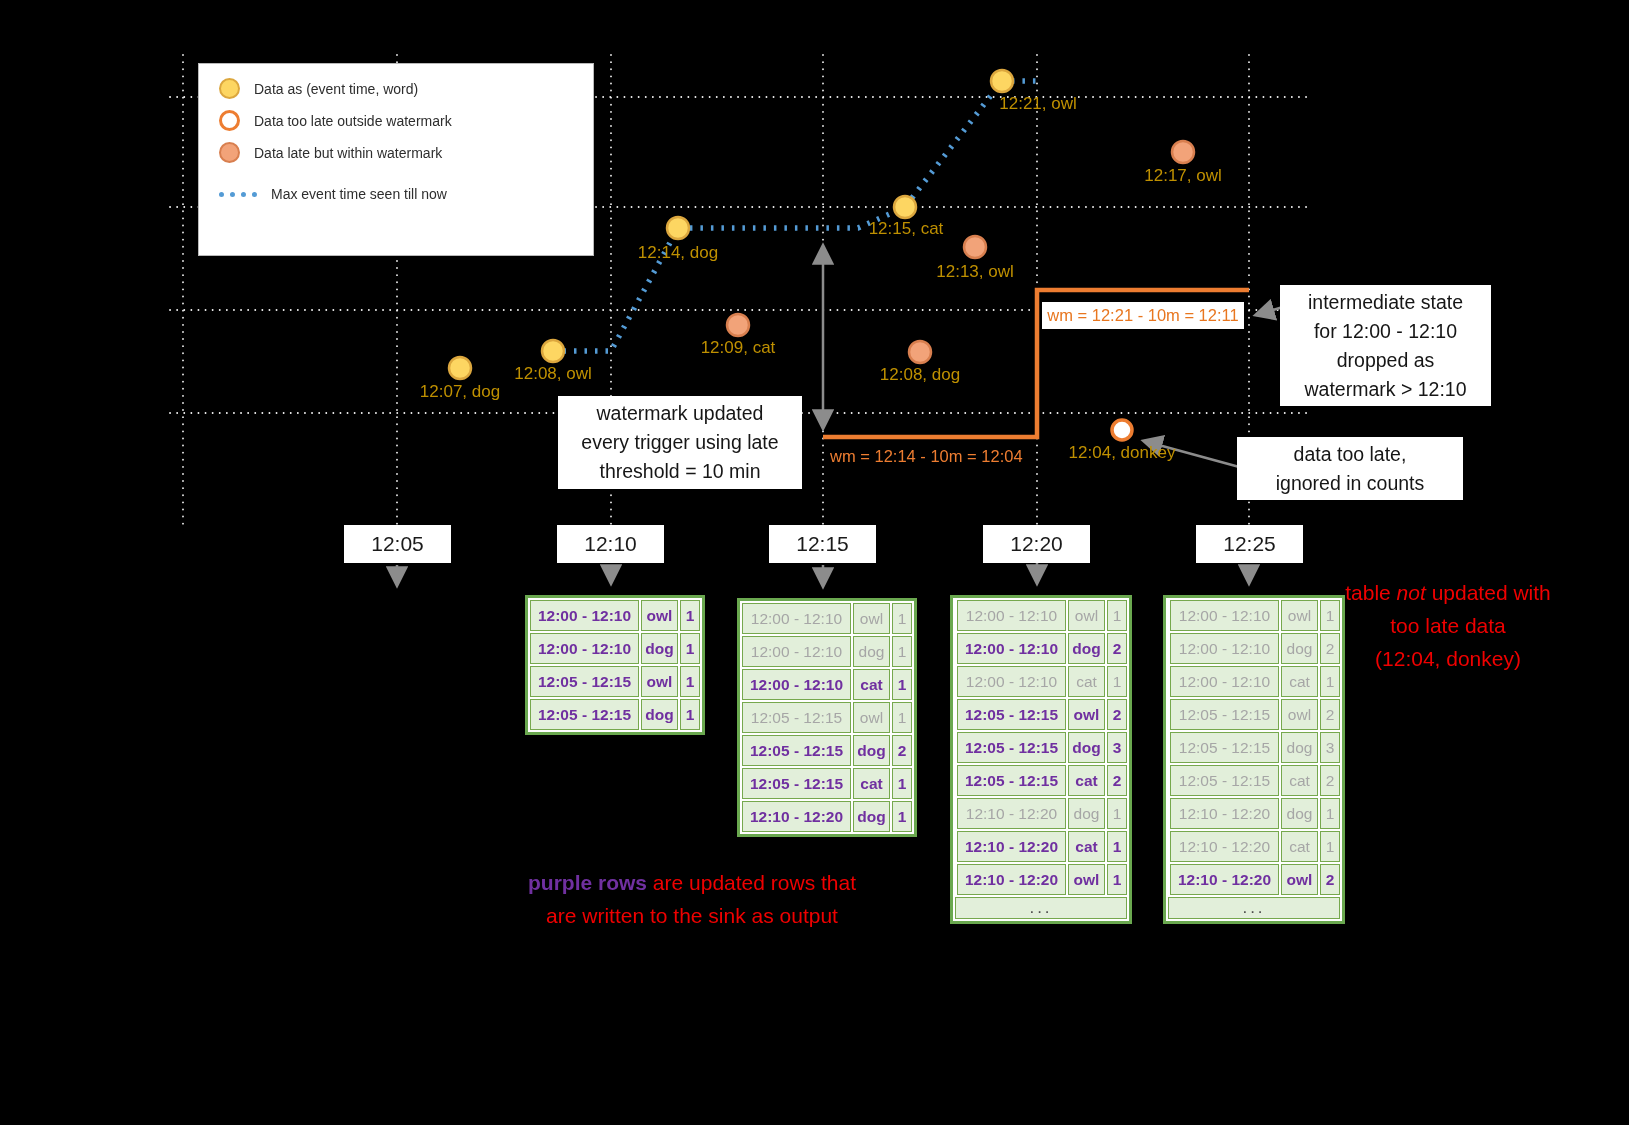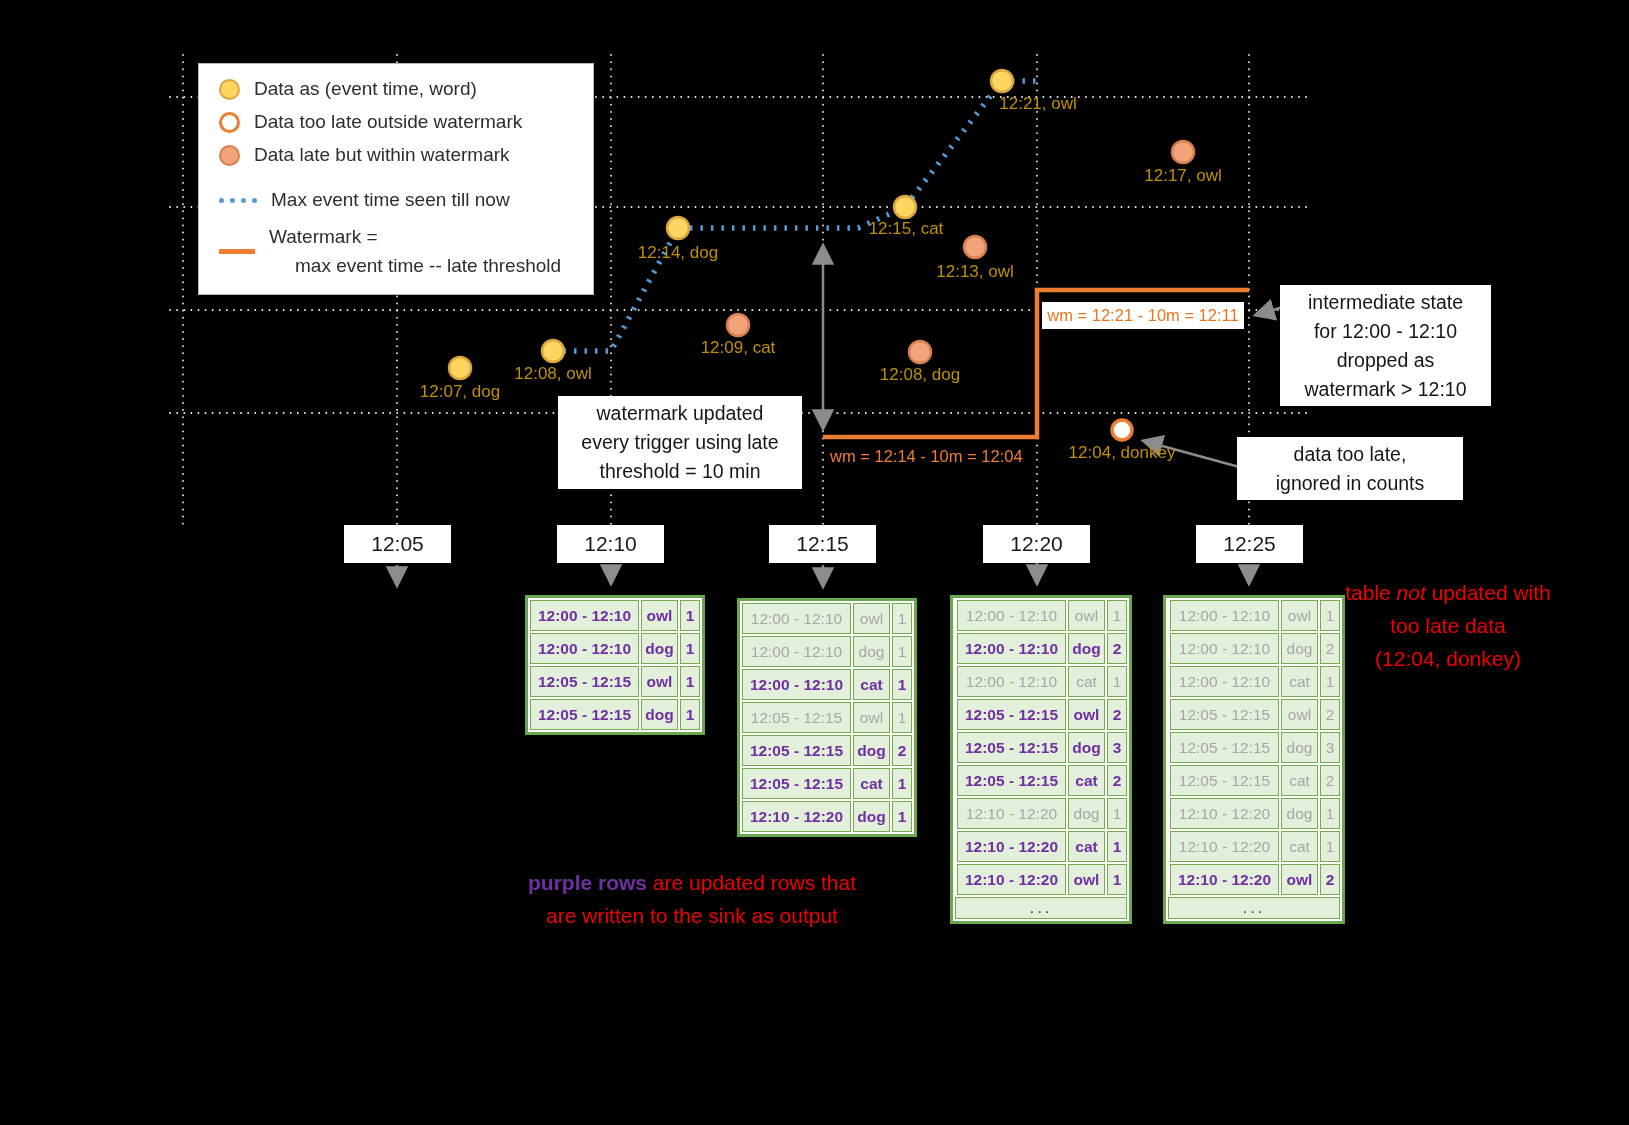--- a/index.html
+++ b/index.html
@@ -4,23 +4,23 @@
 <style>
   html,body{margin:0;padding:0;background:#000;}
   #canvas{
     position:relative; width:1629px; height:1125px; background:#000;
     font-family:"Liberation Sans", sans-serif; overflow:hidden;
   }
   #diagram-svg{position:absolute;left:0;top:0;}
 
   
   .legend{
-    position:absolute; left:198px; top:63px; width:396px; height:232px;
+    position:absolute; left:198px; top:63px; width:396px; height:193px;
     background:#fff; border:1px solid #b9b9b9; box-sizing:border-box;
-    color:#2e2e2e; font-size:19px; padding:14px 0 0 20px;
+    color:#2e2e2e; font-size:14px; padding:14px 0 0 20px;
   }
   .lrow{display:flex; align-items:center; margin-bottom:11px;}
   .lrow .sw{flex:0 0 auto; margin-right:14px;}
   .dot{width:21px;height:21px;border-radius:50%;box-sizing:border-box;}
   .dot.yellow{background:#fdd662;border:2.5px solid #dca73e;}
   .dot.salmon{background:#f2a379;border:2.5px solid #d87f4f;}
   .dot.ring{background:#fff;border:3px solid #ed7d31;}
   .line-blue{width:38px;height:0;border-top:5px dotted #549bd5;}
   .line-orange{width:36px;height:5px;background:#ed7d31;}
   .gap-top{margin-top:23px;}
@@ -154,27 +154,20 @@
       <span>Data too late outside watermark</span>
     </div>
     <div class="lrow">
       <span class="sw dot salmon"></span>
       <span>Data late but within watermark</span>
     </div>
     <div class="lrow gap-top">
       <span class="sw line-blue"></span>
       <span>Max event time seen till now</span>
     </div>
-    <div class="lrow">
-      <span class="sw line-orange"></span>
-      <div class="wm-text">
-        <div>Watermark =</div>
-        <div class="indent">max event time -- late threshold</div>
-      </div>
-    </div>
   </div>
 
   <div class="plabel" style="left:400px;top:382px;">12:07, dog</div>
   <div class="plabel" style="left:493px;top:364px;">12:08, owl</div>
   <div class="plabel" style="left:618px;top:243px;">12:14, dog</div>
   <div class="plabel" style="left:846px;top:219px;">12:15, cat</div>
   <div class="plabel" style="left:978px;top:94px;">12:21, owl</div>
   <div class="plabel" style="left:678px;top:338px;">12:09, cat</div>
   <div class="plabel" style="left:915px;top:262px;">12:13, owl</div>
   <div class="plabel" style="left:860px;top:365px;">12:08, dog</div>

